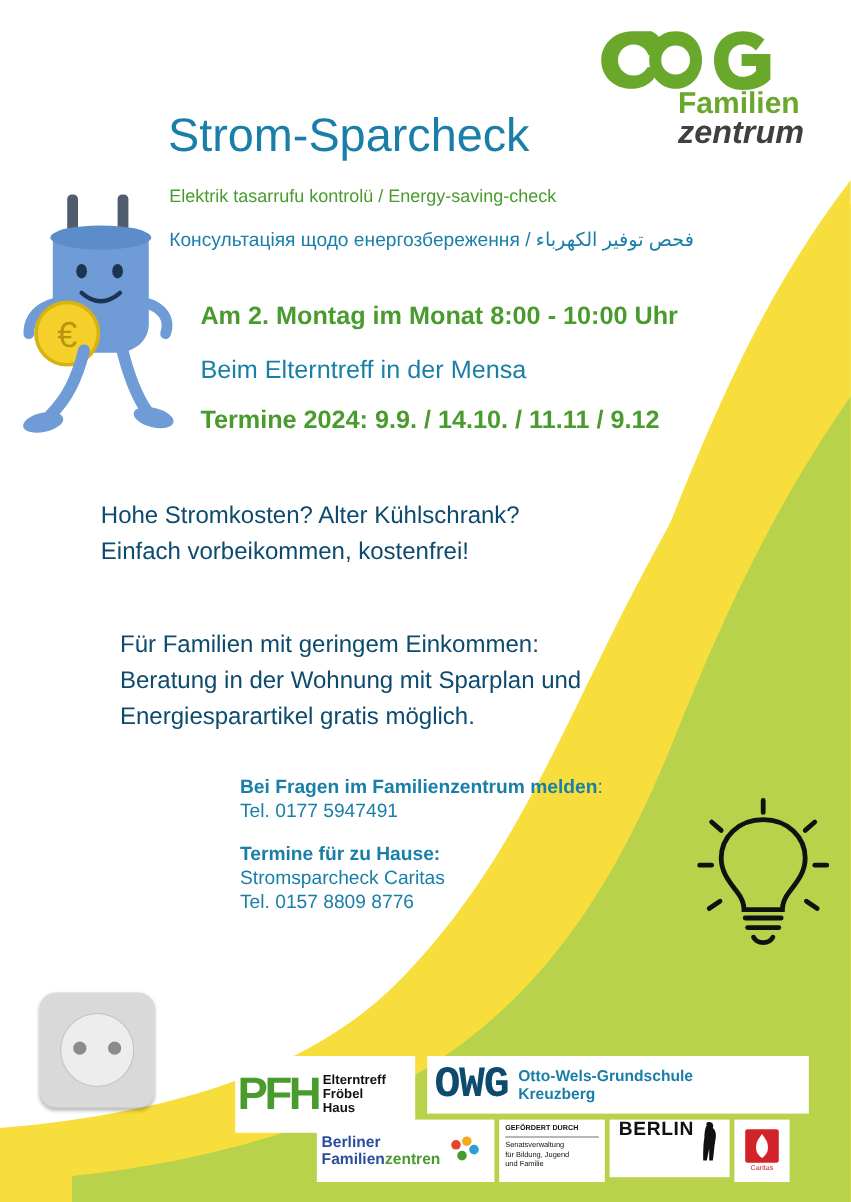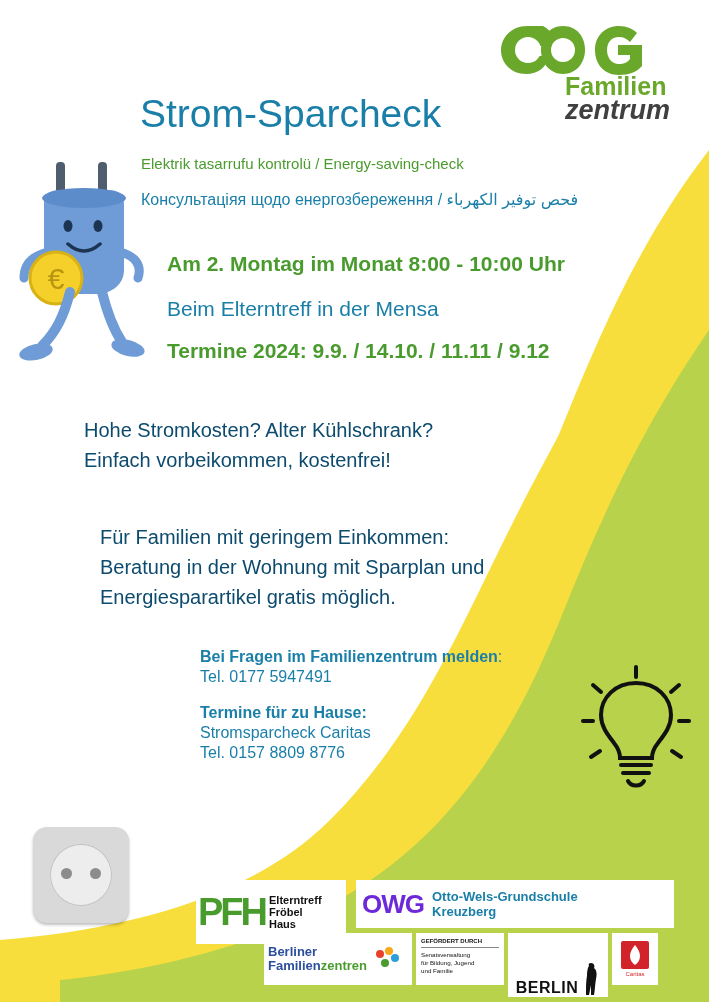--- a/index.html
+++ b/index.html
@@ -111,41 +111,41 @@
     margin-left:2px; line-height:38px;
   }
   .pfh-box .pfh-text {
     font-size:11px; font-weight:bold; color:#111; line-height:12px; margin-left:4px;
   }
   .owg-box {
     width:318px; height:48px; background:#ffffff;
     display:flex; align-items:center; padding-left:6px;
   }
   .owg-box .owg-mark {
-    font-size:26px; font-weight:bold; color:#6d28d9; letter-spacing:-1px; line-height:30px;
+    font-size:36px; font-weight:bold; color:#0c4a6e; letter-spacing:-1px; line-height:30px;font-family:Liberation Mono, monospace;
   }
   .owg-box .owg-text {
     font-size:13px; font-weight:bold; color:#1a7fa8; line-height:15px; margin-left:8px;
   }
 
   .footer-row2 { position:absolute; left:264px; top:933px; z-index:7; display:flex; gap:4px; }
   .bfz-box {
     width:148px; height:52px; background:#fff; display:flex; align-items:center;
     padding:0 4px; position:relative;
   }
   .bfz-box .t1 { font-size:13px; font-weight:bold; color:#2b4f9e; line-height:14px; }
   .bfz-box .t2 { font-size:13px; font-weight:bold; color:#2b4f9e; line-height:14px; }
   .bfz-box .zentren { color:#4a9b2e; }
   .gef-box {
     width:88px; height:52px; background:#fff; padding:4px 5px;
     font-size:6.2px; color:#111; line-height:8px;
   }
   .gef-box .ghead { font-size:6px; font-weight:bold; border-bottom:1px solid #888; padding-bottom:2px; margin-bottom:3px;}
   .berlin-box {
-    width:100px; height:64px; background:#fff; display:flex; align-items:flex-end;
+    width:100px; height:48px; background:#fff; display:flex; align-items:flex-start;
     justify-content:center; gap:4px;
   }
   .berlin-box .btxt { font-size:16px; font-weight:bold; color:#111; letter-spacing:0.5px;}
   .caritas-box {
     width:46px; height:52px; background:#fff; display:flex; flex-direction:column;
     align-items:center; justify-content:center;
   }
   .caritas-box .cbox {
     width:28px; height:28px; background:#d2232a; position:relative; border-radius:2px;
   }

